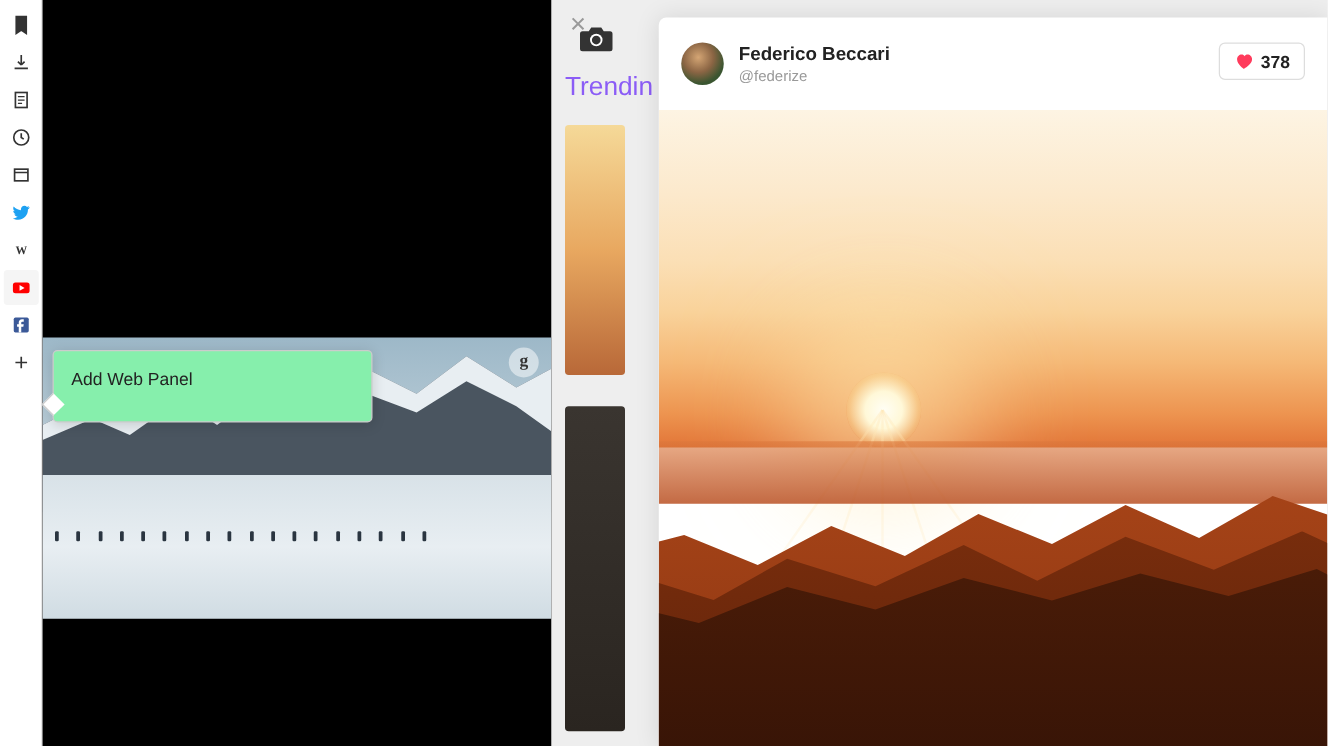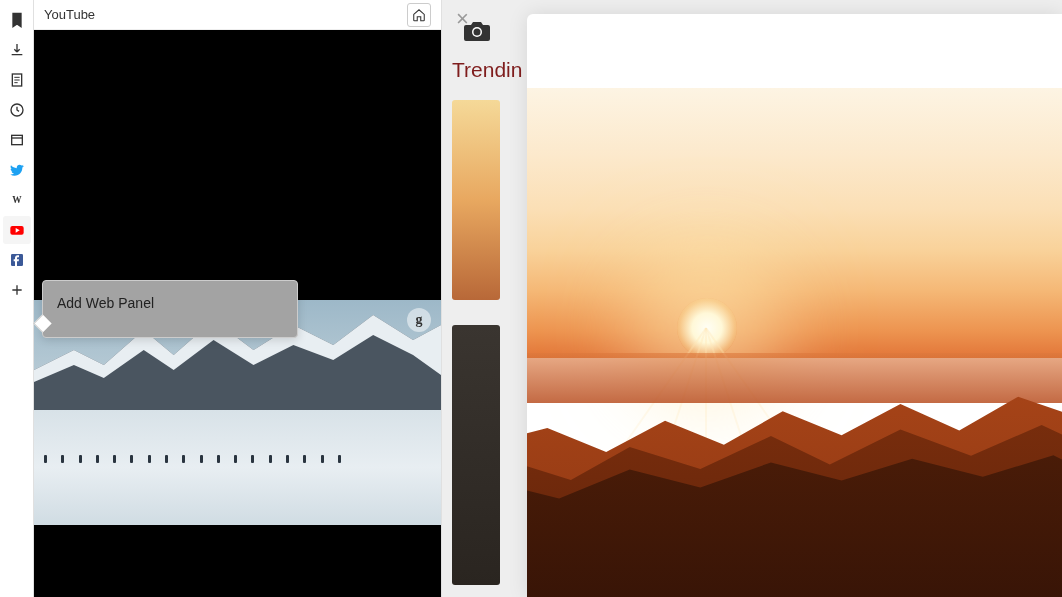--- a/index.html
+++ b/index.html
@@ -22,31 +22,31 @@
 
 .video-area { flex: 1; background: #000; position: relative; overflow: hidden; }
 .snow-scene { position: absolute; top: 270px; left: 0; width: 100%; height: 225px; }
 .sky-grad { position: absolute; top: 0; left: 0; width: 100%; height: 70px; background: linear-gradient(180deg, #9db8c8 0%, #b5c9d4 100%); }
 .mountain-row { position: absolute; top: 0; left: 0; width: 100%; height: 140px; }
 .snow-ground { position: absolute; top: 110px; left: 0; width: 100%; height: 115px; background: linear-gradient(180deg, #d8e2e8 0%, #e8eef2 50%, #d0dce3 100%); }
 .people-row { position: absolute; top: 155px; left: 10px; right: 100px; height: 20px; display: flex; justify-content: space-between; }
 .person { width: 3px; height: 8px; background: #2a3540; border-radius: 1px; }
 .guardian-logo { position: absolute; top: 278px; right: 10px; width: 24px; height: 24px; border-radius: 50%; background: rgba(255,255,255,0.5); display: flex; align-items: center; justify-content: center; font-size: 14px; font-weight: bold; color: #333; font-family: Georgia, serif; }
 
-.popover { position: absolute; left: 42px; top: 280px; width: 256px; background: #a3a3a3; border: 1px solid #ccc; border-radius: 4px; box-shadow: 0 2px 10px rgba(0,0,0,0.15); padding: 14px; z-index: 100; }
+.popover { position: absolute; left: 42px; top: 280px; width: 256px; background: #86efac; border: 1px solid #ccc; border-radius: 4px; box-shadow: 0 2px 10px rgba(0,0,0,0.15); padding: 14px; z-index: 100; }
 .popover::before { content: ""; position: absolute; left: -7px; top: 36px; width: 12px; height: 12px; background: #fff; border-left: 1px solid #ccc; border-bottom: 1px solid #ccc; transform: rotate(45deg); }
 .popover-title { font-size: 14px; color: #222; margin-bottom: 12px; }
 .popover-row { display: flex; gap: 6px; }
 .popover-input { flex: 1; border: 2px solid #1a73e8; border-radius: 3px; padding: 6px 8px; font-size: 12px; color: #333; outline: none; min-width: 0; }
 .popover-add { width: 30px; height: 30px; border: 1px solid #bbb; border-radius: 3px; background: #fff; display: flex; align-items: center; justify-content: center; cursor: pointer; font-size: 16px; font-weight: bold; color: #333; }
 
 .main-area { position: absolute; left: 442px; top: 0; right: 0; height: 597px; background: #eee; }
 .close-x { position: absolute; left: 14px; top: 8px; color: #999; font-size: 22px; cursor: pointer; z-index: 5; line-height: 1; }
 .camera-ic { position: absolute; left: 20px; top: 18px; z-index: 2; }
-.trending { position: absolute; left: 10px; top: 58px; font-size: 21px; color: #7f1d1d; }
+.trending { position: absolute; left: 10px; top: 58px; font-size: 21px; color: #8b5cf6; }
 .bg-thumb { position: absolute; left: 10px; width: 48px; border-radius: 3px; background: linear-gradient(180deg, #f5d998 0%, #e8a860 50%, #b86838 100%); }
 .bg-thumb.t1 { top: 100px; height: 200px; }
 .bg-thumb.t2 { top: 325px; height: 260px; background: linear-gradient(180deg, #3a3530 0%, #2a2520 100%); }
 
 .card { position: absolute; left: 85px; top: 14px; right: 0; height: 583px; background: #fff; border-radius: 6px 0 0 0; box-shadow: 0 0 20px rgba(0,0,0,0.1); overflow: hidden; }
 .card-head { height: 74px; display: flex; align-items: center; padding: 0 18px; position: relative; }
 .avatar { width: 34px; height: 34px; border-radius: 50%; background: radial-gradient(circle at 40% 35%, #d4a574 0%, #8b6544 40%, #3a5530 70%); margin-right: 12px; }
 .author-name { font-size: 15px; font-weight: 700; color: #222; }
 .author-handle { font-size: 12px; color: #999; margin-top: 2px; }
 .like-badge { position: absolute; right: 18px; top: 20px; border: 1px solid #ddd; border-radius: 5px; padding: 6px 11px; display: flex; align-items: center; gap: 6px; cursor: pointer; background: #fff; }
@@ -120,28 +120,20 @@
       </svg>
   </div>
   <div class="sidebar-item">
     <svg viewBox="0 0 24 24">
         <path d="M12 5v14M5 12h14" stroke="#333" stroke-width="2"></path>
       </svg>
   </div>
 </div>
 
 <div class="panel">
-  <div class="panel-header">
-    <span class="panel-title">YouTube</span>
-    <div class="home-btn">
-      <svg viewBox="0 0 24 24">
-          <path d="M3 11l9-8 9 8v10a1 1 0 01-1 1h-5v-7h-6v7H4a1 1 0 01-1-1V11z" fill="none" stroke="#333" stroke-width="1.8"></path>
-        </svg>
-    </div>
-  </div>
   <div class="video-area">
     <div class="snow-scene">
       <div class="sky-grad"></div>
       <svg class="mountain-row" viewBox="0 0 408 140" preserveAspectRatio="none">
         <path d="M0 70 L40 50 L70 65 L110 30 L140 55 L180 20 L220 50 L260 25 L300 45 L340 15 L380 40 L408 25 L408 140 L0 140 Z" fill="#4a5560"></path>
         <path d="M0 70 L40 50 L70 65 L110 30 L140 55 L180 20 L220 50 L260 25 L300 45 L340 15 L380 40 L408 25 L408 75 L380 55 L340 35 L300 60 L260 45 L220 65 L180 40 L140 70 L110 50 L70 78 L40 65 L0 82 Z" fill="#e8eef2"></path>
       </svg>
       <div class="snow-ground"></div>
       <div class="people-row">
         <div class="person"></div>
@@ -177,20 +169,33 @@
   <svg class="camera-ic" width="30" height="24" viewBox="0 0 30 24">
       <path d="M4 7h5l2-3h8l2 3h5a2 2 0 012 2v12a2 2 0 01-2 2H4a2 2 0 01-2-2V9a2 2 0 012-2z" fill="#333"></path>
       <circle cx="15" cy="14" r="5" fill="#fff"></circle>
       <circle cx="15" cy="14" r="3.5" fill="#333"></circle>
     </svg>
   <div class="trending">Trendin</div>
   <div class="bg-thumb t1"></div>
   <div class="bg-thumb t2"></div>
 
   <div class="card">
+    <div class="card-head">
+      <div class="avatar"></div>
+      <div>
+        <div class="author-name">Federico Beccari</div>
+        <div class="author-handle">@federize</div>
+      </div>
+      <div class="like-badge">
+        <svg viewBox="0 0 24 24">
+            <path fill="#ff3b5c" d="M12 21s-8-5.3-8-11.2C4 6.5 6.5 4 9.5 4c1.5 0 2.9.8 3.5 2 .6-1.2 2-2 3.5-2 3 0 5.5 2.5 5.5 5.8C22 15.7 12 21 12 21z"></path>
+          </svg>
+        <span class="like-count">378</span>
+      </div>
+    </div>
     <div class="photo">
       <div class="sunset-sky"></div>
       <div class="sun"></div>
       <div class="rays">
         <div class="ray" style="transform: rotate(-35deg);"></div>
         <div class="ray" style="transform: rotate(-18deg);"></div>
         <div class="ray" style="transform: rotate(0deg);"></div>
         <div class="ray" style="transform: rotate(18deg);"></div>
         <div class="ray" style="transform: rotate(35deg);"></div>
       </div>

